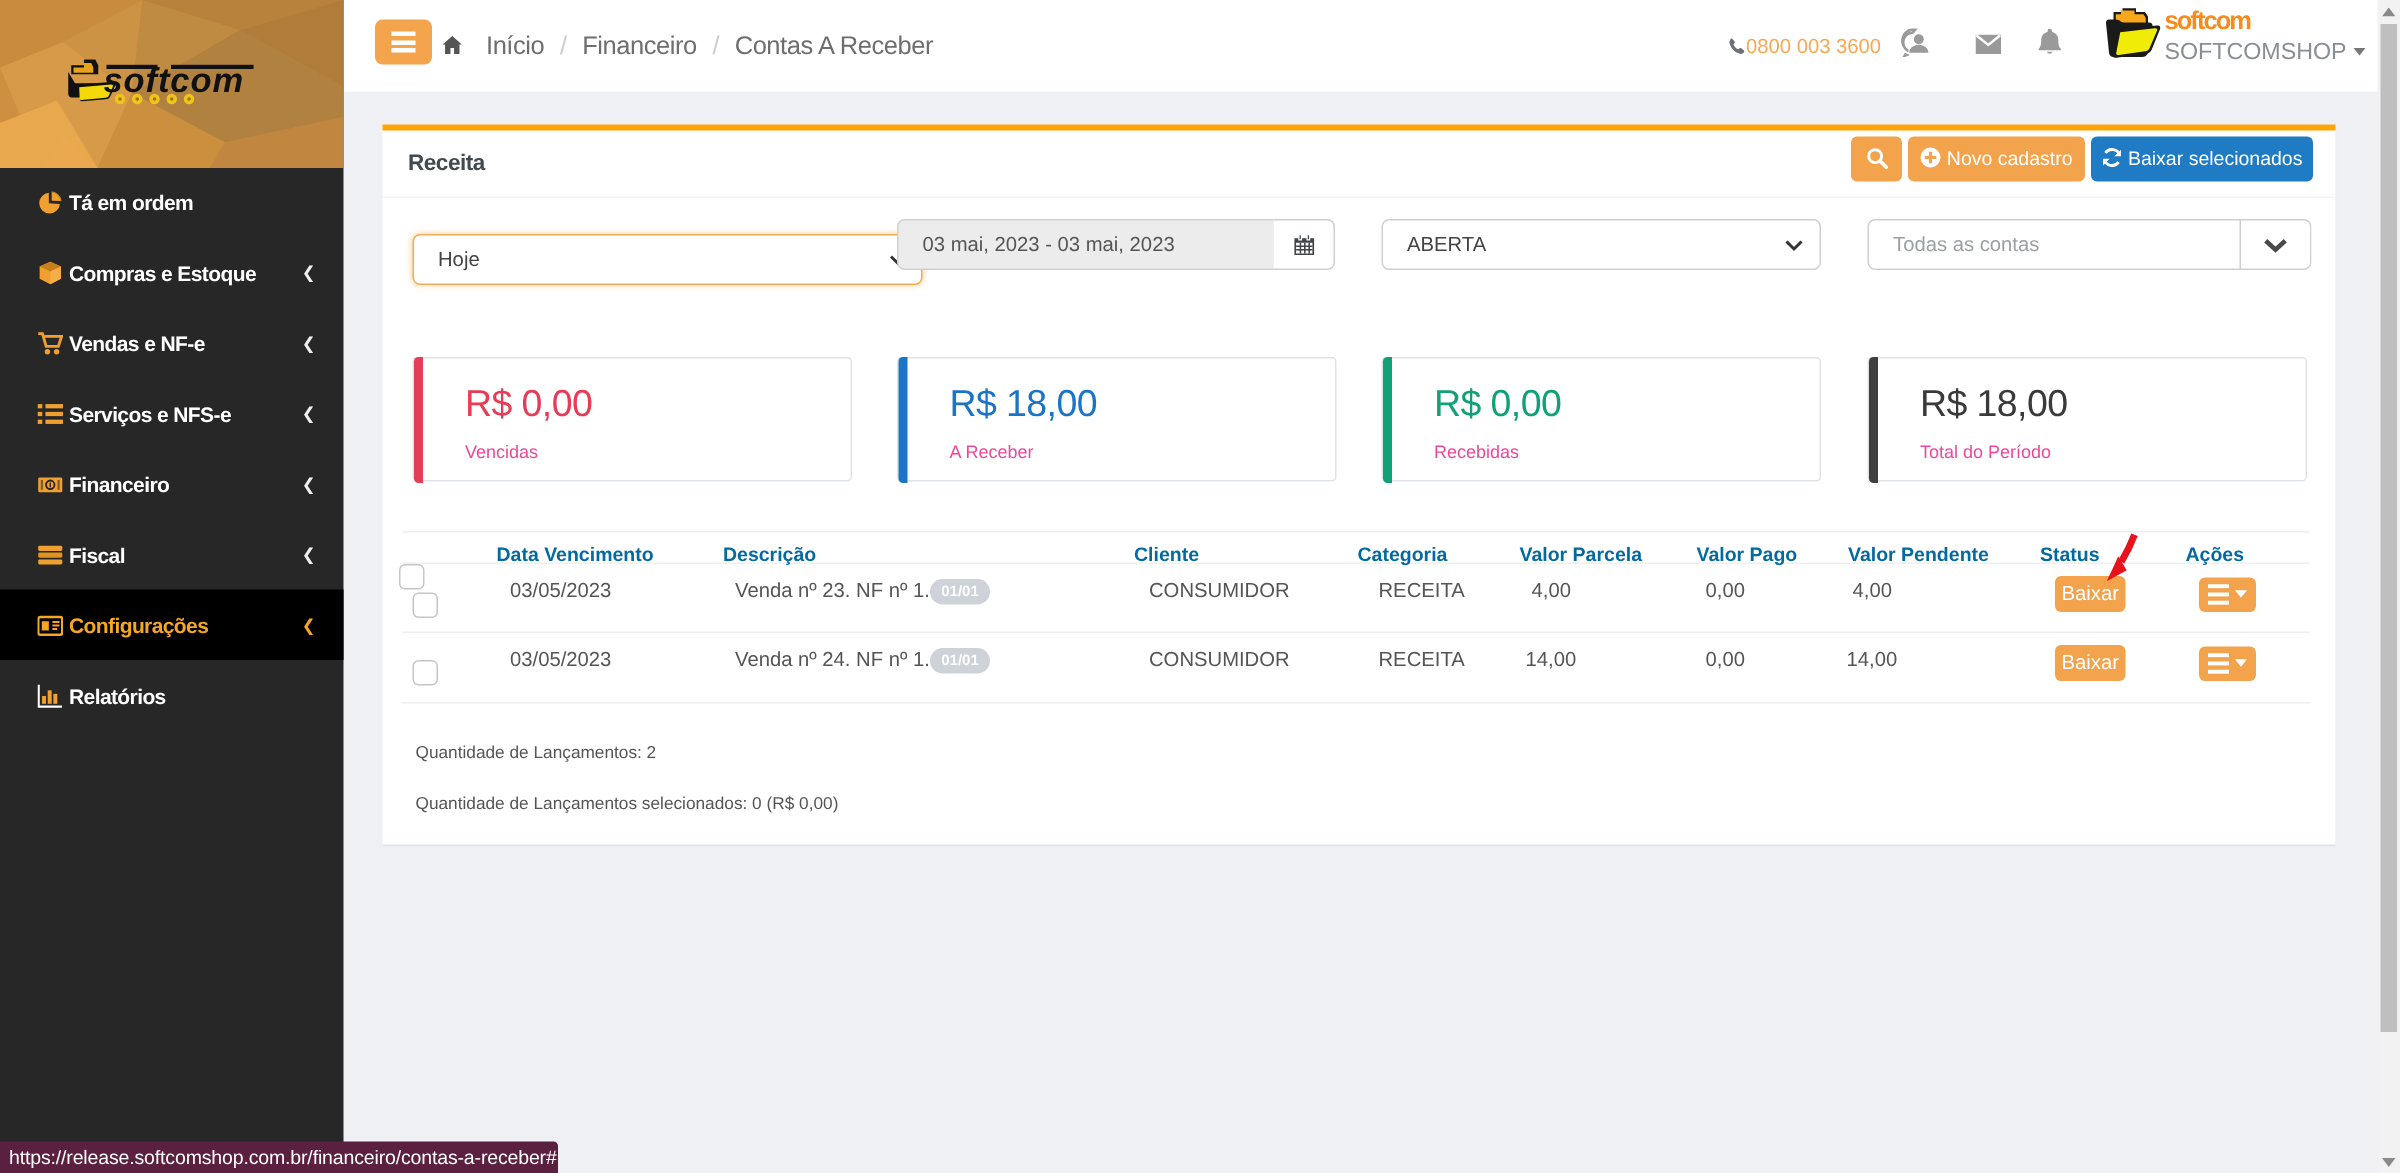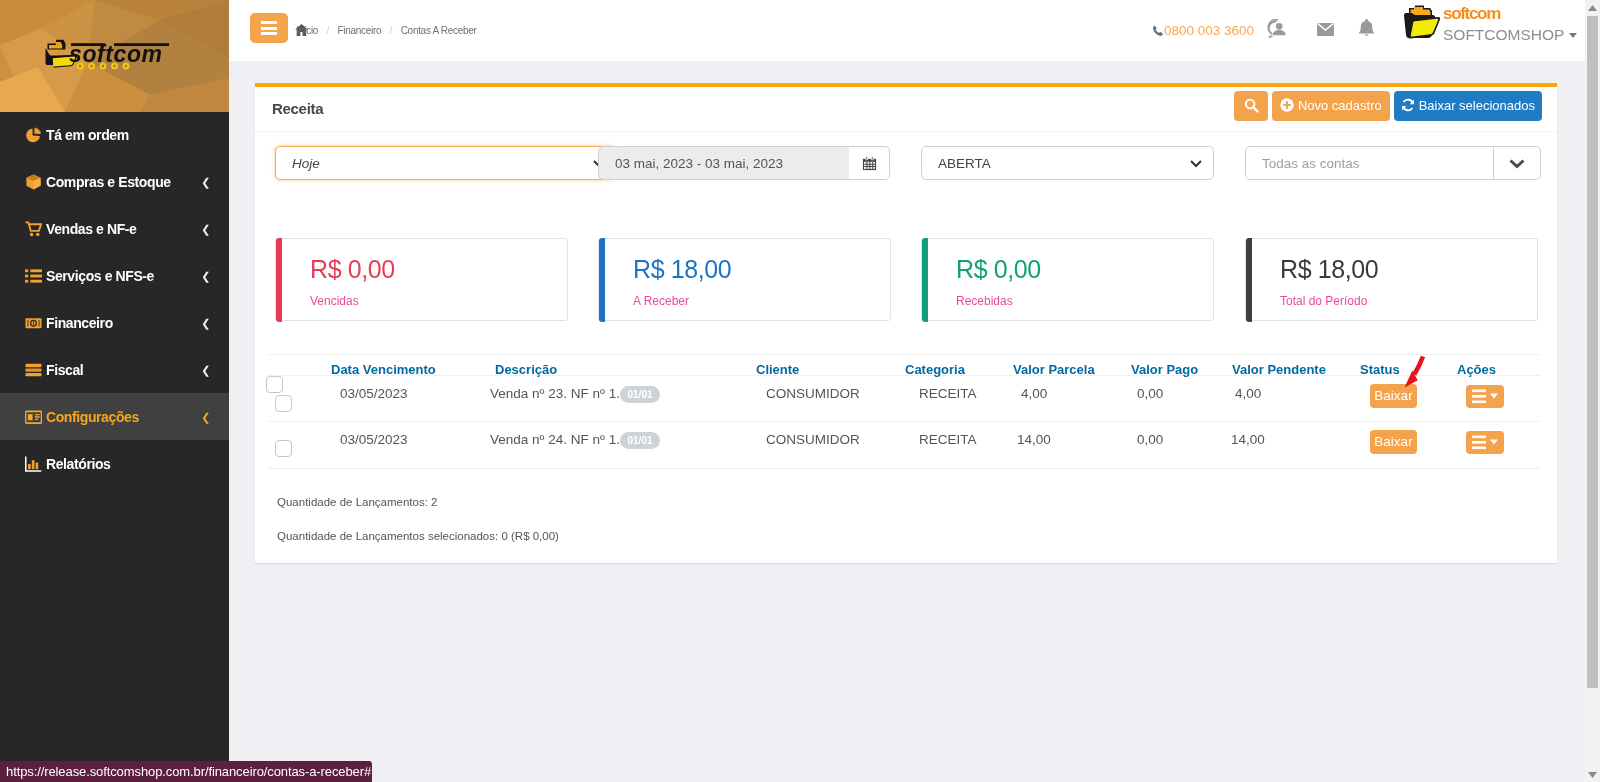--- a/index.html
+++ b/index.html
@@ -4,33 +4,33 @@
 <style>
   * { margin:0; padding:0; box-sizing:border-box; }
   html,body { width:1600px; height:782px; overflow:hidden; }
   body { font-family:"Liberation Sans", sans-serif; background:#eef0f4; position:relative; }
   .abs { position:absolute; }
 
   
   #topbar { left:229px; top:0; width:1371px; height:61px; background:#fff; }
   #hamb { left:250px; top:13px; width:38px; height:30px; background:#f3a44c; border-radius:5px; }
   #hamb .b { position:absolute; left:11px; width:16px; height:3px; background:#fff; }
-  #crumb { left:296px; top:0; height:61px; line-height:61px; font-size:10px; color:#6e6e6e; letter-spacing:-0.3px; }
+  #crumb { left:324px; top:0; height:61px; line-height:61px; font-size:17px; color:#6e6e6e; letter-spacing:-0.3px; }
   #crumb .sep { color:#ccc; padding:0 6px; }
   #phone { left:1164px; top:0; height:61px; line-height:61px; font-size:13.5px; color:#f9a750; }
   .tico { top:19px; }
 
   
   #sidebar { left:0; top:0; width:229px; height:782px; background:#272727; }
   #brand { left:0; top:0; width:229px; height:112px; }
   .mitem { left:0; width:229px; height:47px; color:#fff; font-weight:bold; font-size:14px; letter-spacing:-0.4px; }
   .mitem .lbl { position:absolute; left:46px; top:50%; transform:translateY(-50%); white-space:nowrap; }
   .mitem .ic  { position:absolute; left:25px; top:50%; transform:translateY(-50%); width:17px; height:17px; }
   .mitem .chv { position:absolute; right:19px; top:50%; transform:translateY(-50%); font-size:11px; color:#f0f0f0; font-weight:normal; }
-  .mitem.active { background:#404040; color:#f5a623; }
+  .mitem.active { background:#000000; color:#f5a623; }
 
   
   #panel { left:255px; top:83px; width:1302px; height:480px; background:#fff; box-shadow:0 1px 1px rgba(0,0,0,.08); }
   
   #rec-title { left:17px; top:17px; font-size:15px; font-weight:bold; color:#42494f; letter-spacing:-0.3px; }
   .btn { position:absolute; height:30px; border-radius:4px; color:#fff; font-size:13px; line-height:30px; text-align:center; }
   .btn.orange { background:#f2a34c; }
   .btn.blue { background:#1e7bc4; }
   #hd-border { left:0px; top:48px; width:1302px; height:1px; background:#f4f4f4; }
 
@@ -238,21 +238,21 @@
     <div class="btn orange" style="left:1017px; top:8px; width:118px; white-space:nowrap;"><svg width="14" height="14" viewBox="0 0 16 16" style="vertical-align:-2px">
         <circle cx="8" cy="8" r="7.6" fill="#fff"></circle>
         <path d="M8 3.6v8.8M3.6 8h8.8" stroke="#f2a34c" stroke-width="2.4"></path>
       </svg> Novo cadastro</div>
     <div class="btn blue" style="left:1139px; top:8px; width:148px; white-space:nowrap;"><svg width="14" height="14" viewBox="0 0 16 16" style="vertical-align:-2px">
         <path d="M13.8 6.5A6 6 0 0 0 3 4.5 M2.2 9.5a6 6 0 0 0 10.8 2" fill="none" stroke="#fff" stroke-width="2.2"></path>
         <path d="M14.8 2v5h-5z" fill="#fff"></path>
         <path d="M1.2 14V9h5z" fill="#fff"></path>
       </svg> Baixar selecionados</div>
 
-    <div class="fld" style="left:20px; top:63px; width:340px; border-color:#f3ad56; box-shadow:0 0 4px rgba(240,173,78,.6);font-style:italic;">
+    <div class="fld" style="left:20px; top:73px; width:340px; border-color:#f3ad56; box-shadow:0 0 4px rgba(240,173,78,.6);">
       <span class="txt">Hoje</span>
       <svg width="12" height="8" viewBox="0 0 12 8" style="position:absolute; right:9px; top:13px;">
         <path d="M1 1l5 5 5-5" fill="none" stroke="#333" stroke-width="2"></path>
       </svg>
     </div>
     <div class="fld" style="left:343px; top:63px; width:252px; background:#ececec; border-radius:5px 0 0 5px;">
       <span class="txt" style="color:#555">03 mai, 2023 - 03 mai, 2023</span>
     </div>
     <div class="fld" style="left:594px; top:63px; width:41px; border-left:none; border-radius:0 5px 5px 0; text-align:center;"><svg width="15" height="15" viewBox="0 0 16 16" style="margin-top:9px">
         <path d="M1 3h14v12H1z" fill="#414549"></path>
@@ -295,21 +295,21 @@
       <div class="val" style="color:#3a3a3a">R$ 18,00</div>
       <div class="cap">Total do Período</div>
     </div>
 
     <div class="tline" style="top:271px"></div>
     <div class="tline" style="top:292px"></div>
     <div class="tline" style="top:338px"></div>
     <div class="tline" style="top:385px"></div>
 
     <div class="th" style="left:76px;">Data Vencimento</div>
-    <div class="th" style="left:240px;">Descrição</div>
+    <div class="th" style="left:227px;">Descrição</div>
     <div class="th" style="left:501px;">Cliente</div>
     <div class="th" style="left:650px;">Categoria</div>
     <div class="th" style="left:758px;">Valor Parcela</div>
     <div class="th" style="left:876px;">Valor Pago</div>
     <div class="th" style="left:977px;">Valor Pendente</div>
     <div class="th" style="left:1105px;">Status</div>
     <div class="th" style="left:1202px;">Ações</div>
 
     <div class="cb" style="left:11px; top:293px;"></div>
     <div class="cb" style="left:20px; top:312px;"></div>

